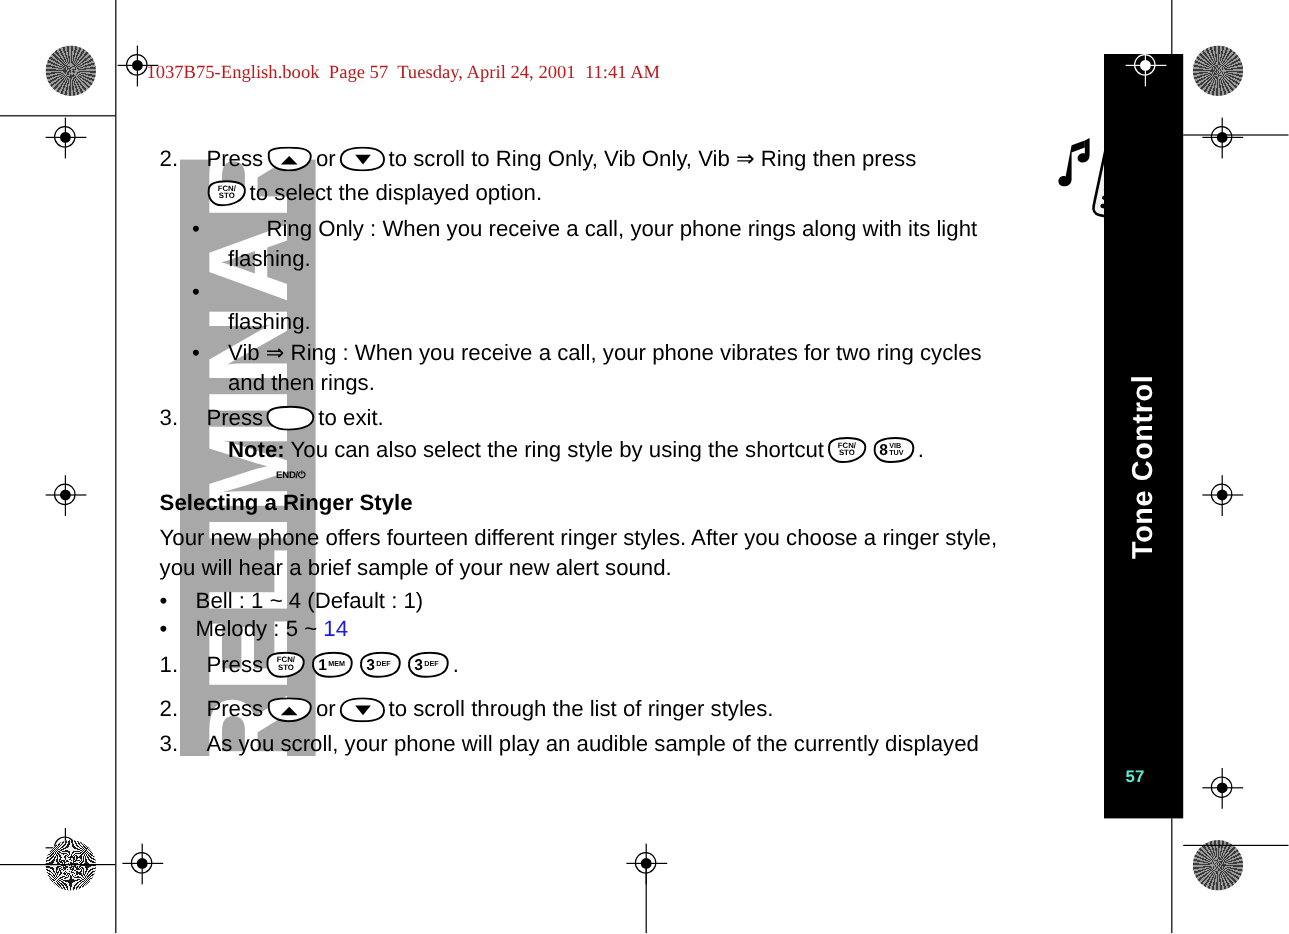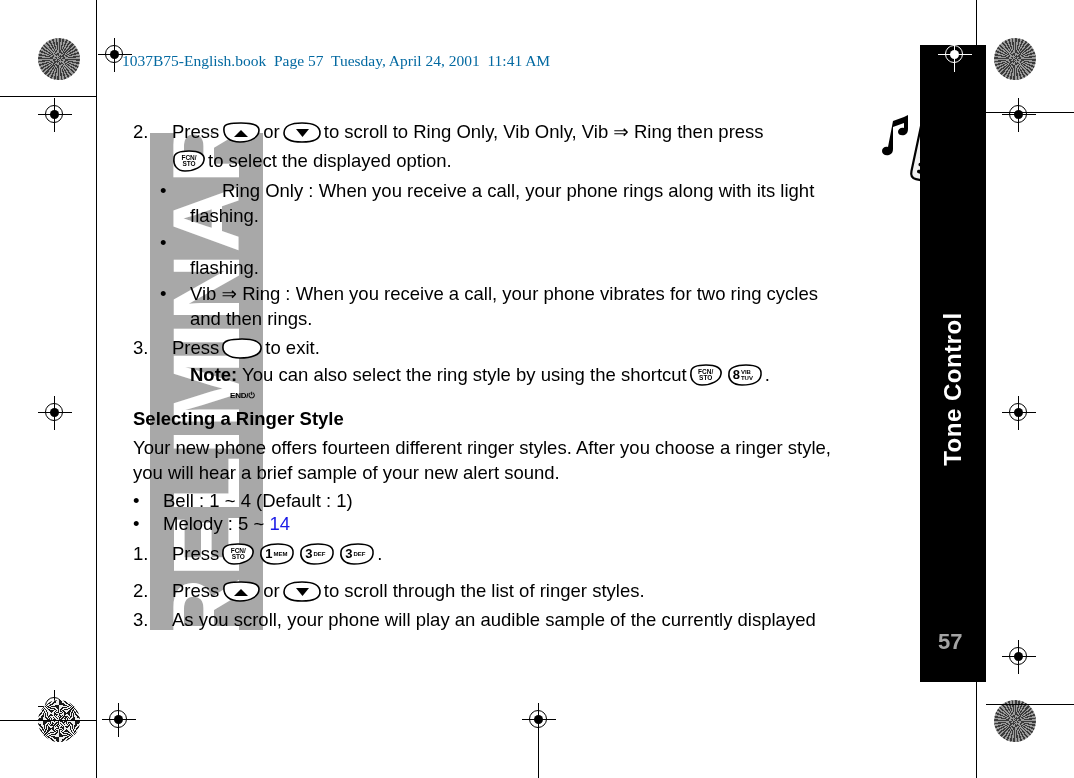--- a/index.html
+++ b/index.html
@@ -73,21 +73,21 @@
     background: #000;
   }
 
   
   .fileheader {
     position: absolute;
     left: 122px;
     top: 52px;
     font-family: "Liberation Serif", serif;
     font-size: 15.5px;
-    color: #0369a1;
+    color: #b91c1c;
     white-space: pre;
   }
 
   
   #content {
     position: absolute;
     left: 0; top: 0;
     width: 920px;
     height: 778px;
   }
@@ -198,23 +198,23 @@
     white-space: nowrap;
     color: #ffffff;
     font-weight: bold;
     font-size: 24px;
     letter-spacing: 0.5px;
   }
   #sidebar .pagenum {
     position: absolute;
     left: 18px;
     bottom: 27px;
-    color: #a3a3a3;
+    color: #5eead4;
     font-weight: bold;
-    font-size: 22px;
+    font-size: 14px;
   }
 
   
   #phoneart {
     position: absolute;
     left: 880px;
     top: 103px;
     width: 84px;
     height: 88px;
   }

